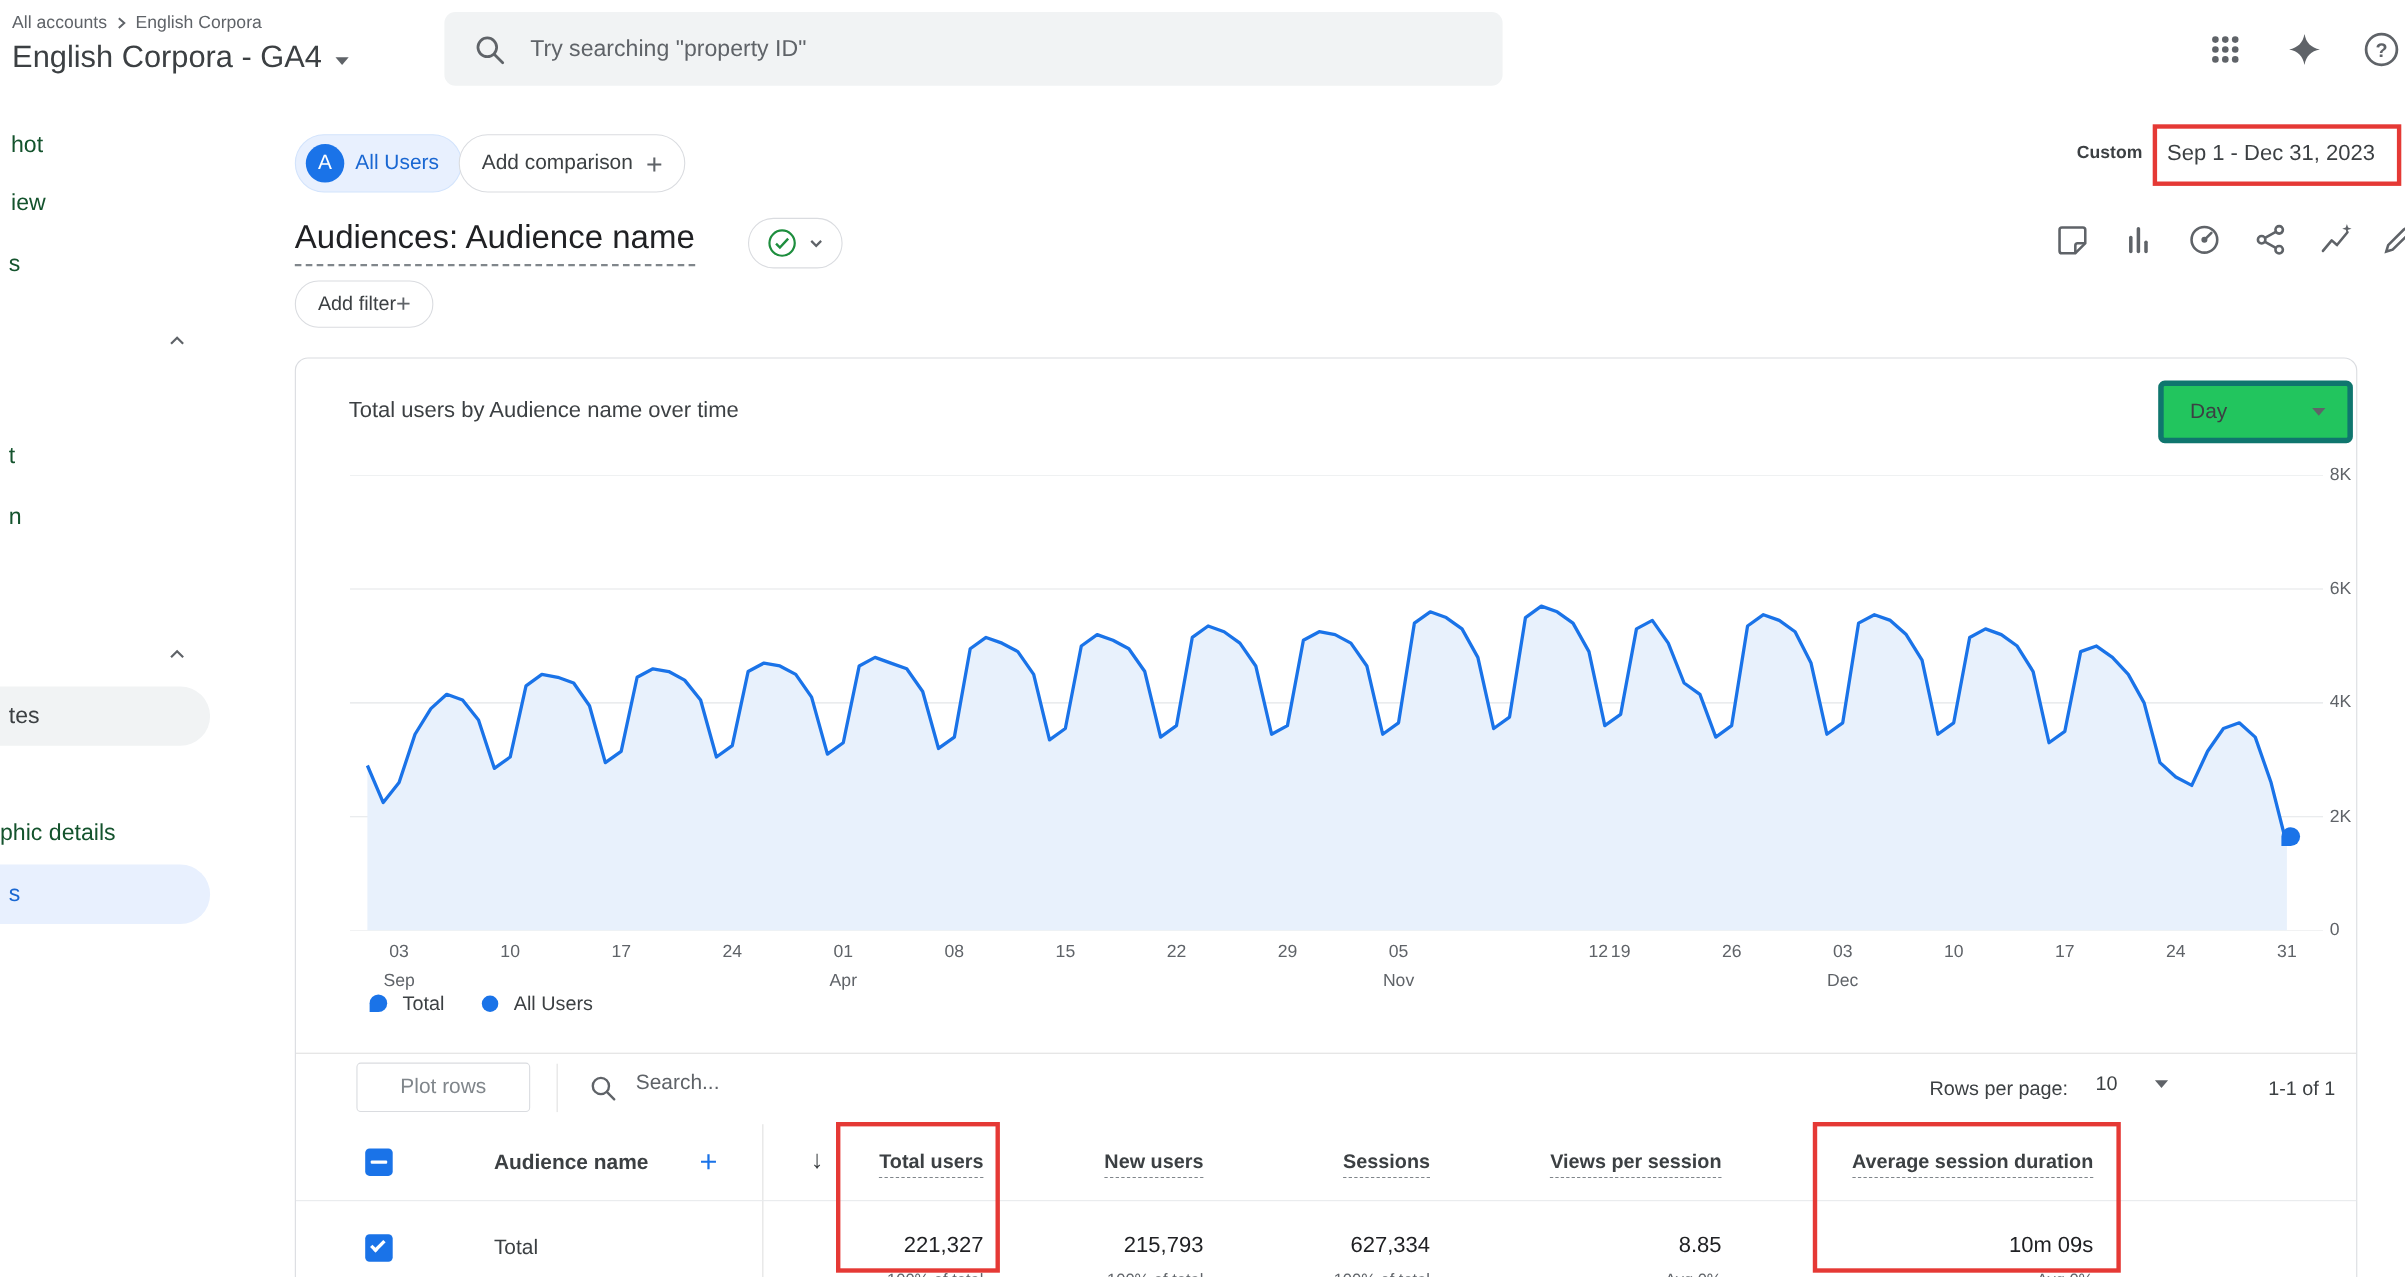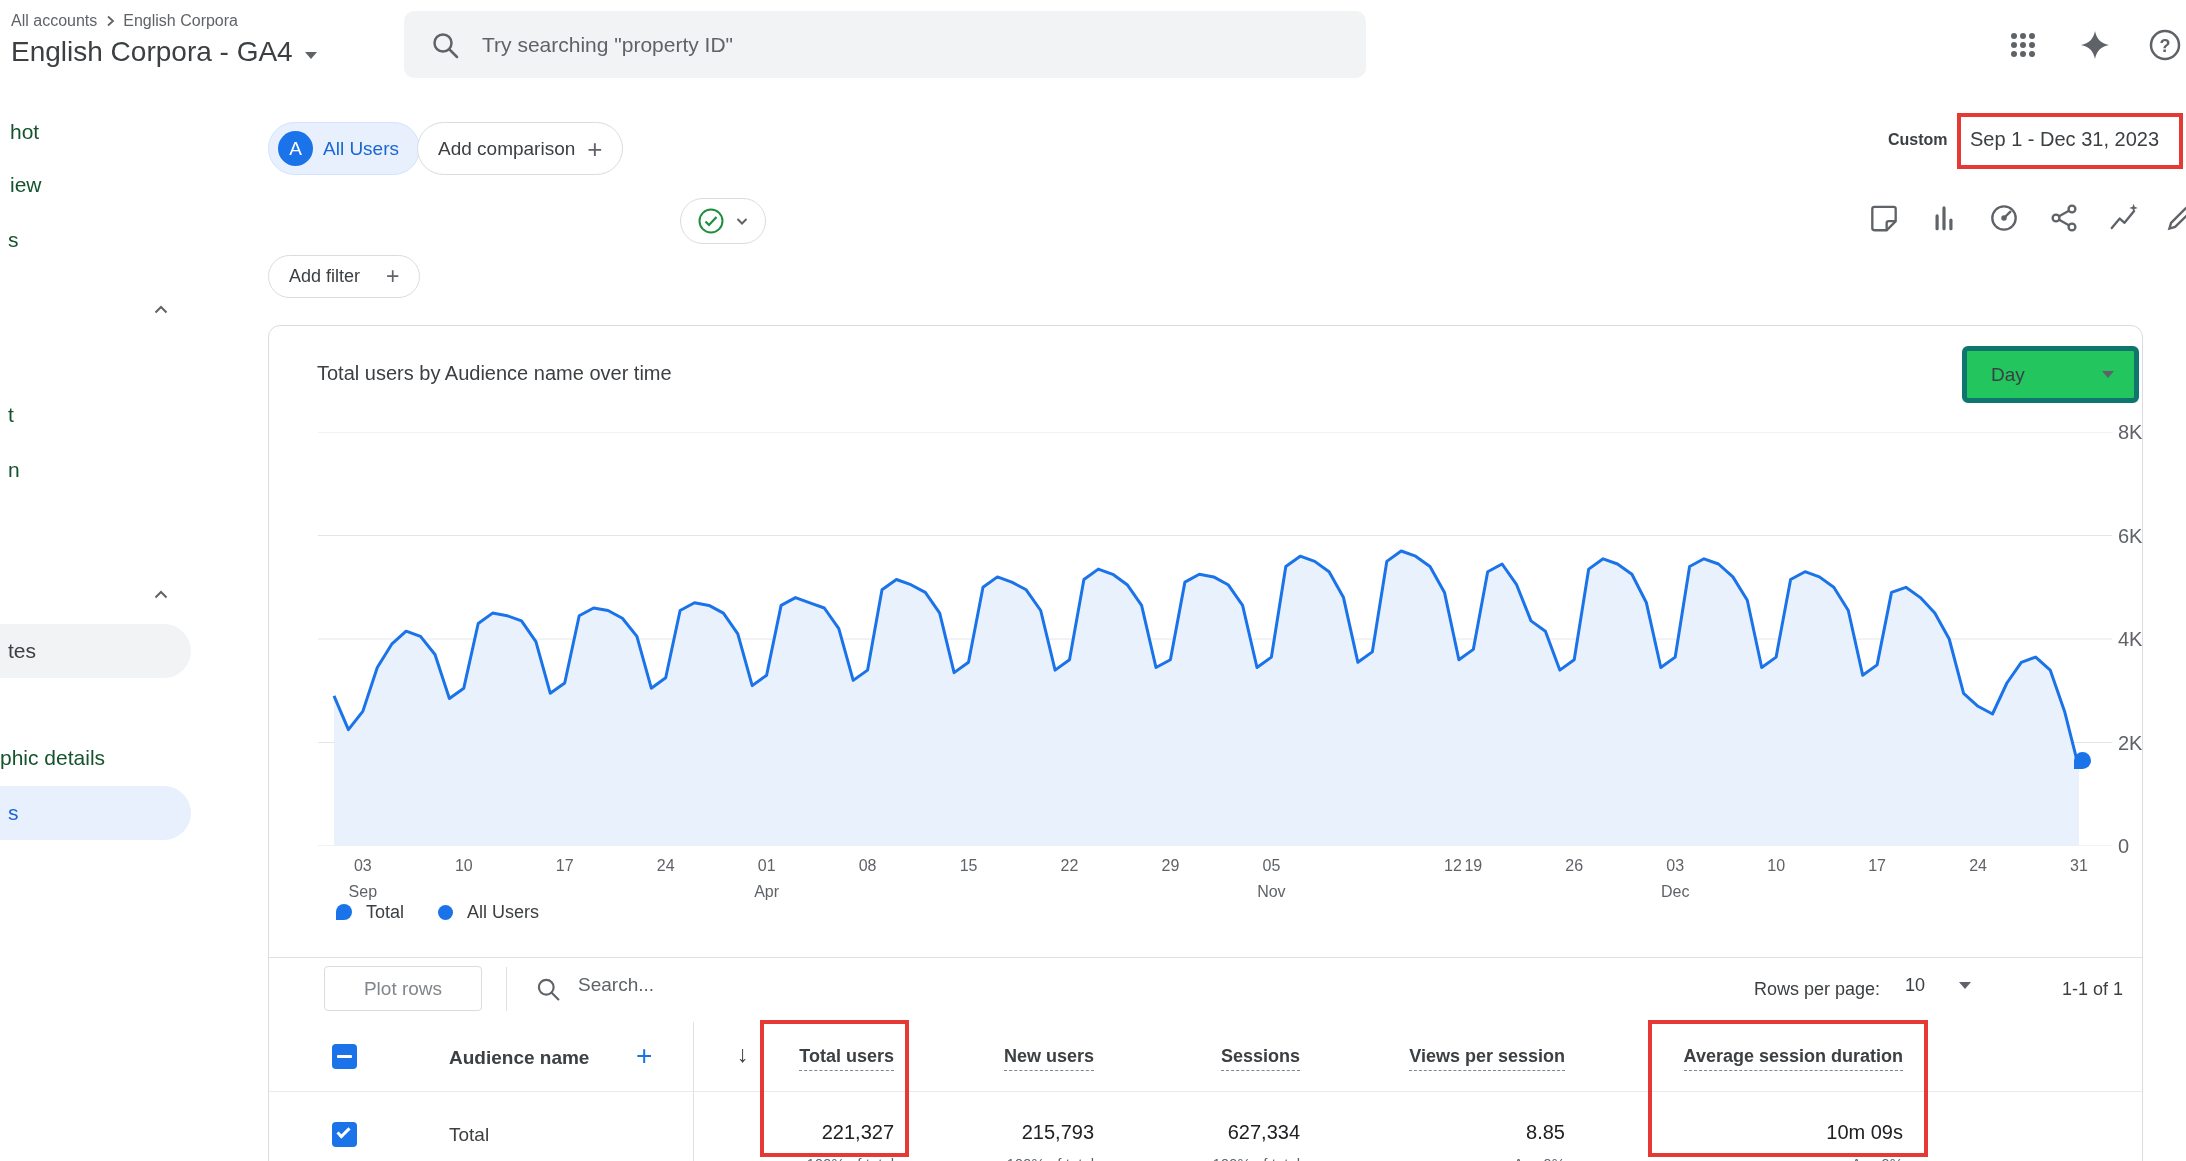--- a/index.html
+++ b/index.html
@@ -33,21 +33,21 @@
 
   .page-title{font-size:30px;color:#202124;border-bottom:2px dashed #80868b;padding-bottom:8px}
   .verify-pill{left:680px;top:198px;width:86px;height:46px;border:1px solid #dadce0;border-radius:23px;justify-content:center;gap:8px;cursor:pointer}
 
   .tbi{width:34px;height:34px}
   .icon-btn{cursor:pointer}
 
   
   .card{left:268px;top:325px;width:1875px;height:880px;border:1px solid #dadce0;border-radius:12px}
   .select{border:5px solid #0f766e;border-radius:6px;background:#22c55e;cursor:pointer}
-  .ytick{position:absolute;left:2118px;transform:translateY(-50%);font-size:20px;color:#5f6368}
+  .ytick{position:absolute;left:2118px;transform:translateY(-50%);font-size:16px;color:#5f6368}
   .xtick{position:absolute;top:853px;transform:translateX(-50%);font-size:16px;color:#5f6368;text-align:center;line-height:26px}
   .pin{width:17px;height:17px;background:#1a73e8;border-radius:50% 50% 50% 0}
   .dot{width:15px;height:15px;background:#1a73e8;border-radius:50%}
 
   
   .divider-h{background:#e0e0e0;height:1px}
   .divider-v{background:#e0e0e0;width:1px}
   .btn-outline{border:1px solid #dadce0;border-radius:4px;background:#fff;color:#80868b;font-size:19px;display:flex;align-items:center;justify-content:center;cursor:pointer}
   .checkbox{width:25px;height:25px;background:#1a73e8;border-radius:4px;position:absolute;cursor:pointer}
   .checkbox .dash{position:absolute;left:5px;top:11px;width:15px;height:3px;background:#fff;border-radius:1px}
@@ -131,30 +131,33 @@
   </div>
   <div class="abs chip chip-line" style="left:417px;top:122px">
     <span>Add comparison</span>
     <span class="plus-glyph">+</span>
   </div>
 
   <div class="abs" style="left:1888px;top:131px;font-size:16px;font-weight:bold;color:#3c4043">Custom</div>
   <div class="abs" style="left:1970px;top:128px;font-size:20px;color:#3c4043;cursor:pointer">Sep 1 - Dec 31, 2023</div>
   <div class="redbox" style="left:1957px;top:113px;width:226px;height:56px"></div>
 
+  <div class="abs" style="left:268px;top:199px">
+    <span class="page-title">Audiences: Audience name</span>
+  </div>
   <div class="abs flex verify-pill">
     <svg width="30" height="30" viewBox="0 0 30 30">
         <circle cx="15" cy="15" r="11.5" fill="none" stroke="#1e8e3e" stroke-width="2"></circle>
         <path d="M9.5 15.5 l3.5 3.5 l7.5 -8" fill="none" stroke="#1e8e3e" stroke-width="2.2"></path>
       </svg>
     <svg width="16" height="16" viewBox="0 0 16 16" fill="none" stroke="#5f6368" stroke-width="2">
         <path d="M3.5 6 L8 10.5 L12.5 6"></path>
       </svg>
   </div>
-  <div class="abs chip chip-line" style="left:268px;top:255px;height:43px;border-radius:22px;font-size:18px;gap:26px">
+  <div class="abs chip chip-line" style="left:268px;top:255px;height:43px;border-radius:22px;font-size:18px;gap:0">
     <span>Add filter</span>
     <span class="plus-glyph" style="font-size:23px">+</span>
   </div>
 
   <svg class="abs tbi icon-btn" style="left:1867px;top:201px" viewBox="0 0 32 32" fill="none" stroke="#5f6368" stroke-width="2.2">
       <path d="M7 5.5 h18 a2 2 0 0 1 2 2 V19 l-8.5 8.5 H7 a2 2 0 0 1 -2 -2 V7.5 a2 2 0 0 1 2 -2 Z"></path>
       <path d="M18.5 27.5 V21 a2 2 0 0 1 2 -2 H27"></path>
     </svg>
   <svg class="abs tbi icon-btn" style="left:1927px;top:201px" viewBox="0 0 32 32" fill="none" stroke="#5f6368" stroke-width="3" stroke-linecap="round">
       <path d="M9.5 26 V14"></path>

